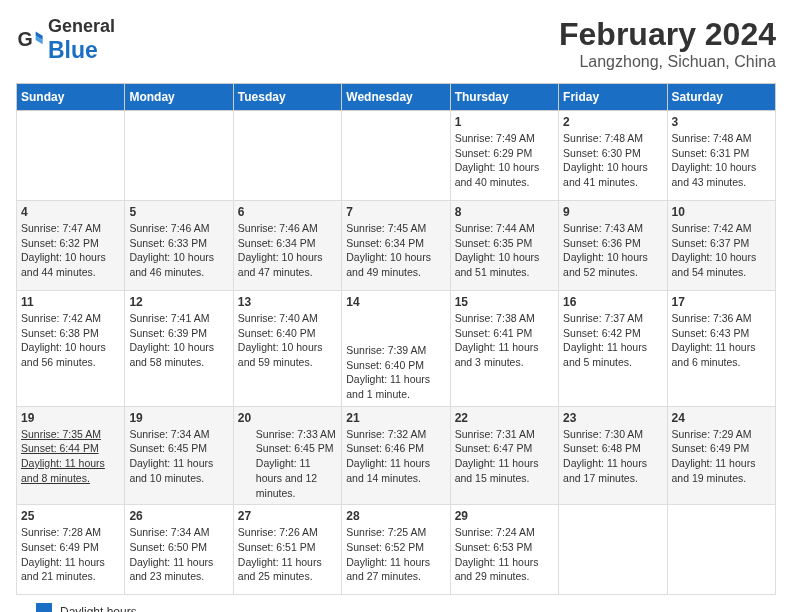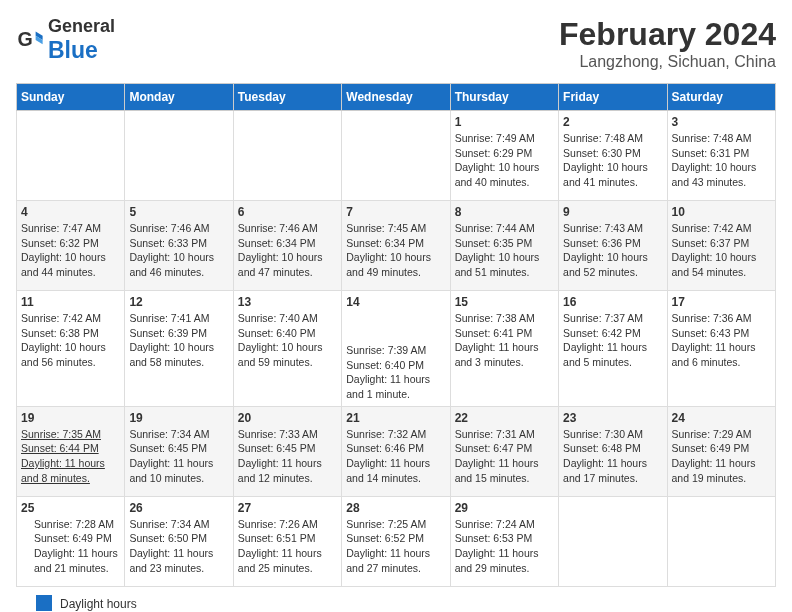--- a/index.html
+++ b/index.html
@@ -252,21 +252,21 @@
 Daylight: 11 hours and 8 minutes.</div>
         </td>
         <td>
           <div class="day-number">19</div>
           <div class="day-info" style="white-space: pre-line;">Sunrise: 7:34 AM
 Sunset: 6:45 PM
 Daylight: 11 hours and 10 minutes.</div>
         </td>
         <td>
           <div class="day-number">20</div>
-          <div class="day-info" style="white-space: pre-line;">Sunrise: 7:33 AM
+          <div class="day-info" style="white-space: pre-line; margin-left: 18px;">Sunrise: 7:33 AM
 Sunset: 6:45 PM
 Daylight: 11 hours and 12 minutes.</div>
         </td>
         <td>
           <div class="day-number">21</div>
           <div class="day-info" style="white-space: pre-line;">Sunrise: 7:32 AM
 Sunset: 6:46 PM
 Daylight: 11 hours and 14 minutes.</div>
         </td>
         <td>
@@ -284,21 +284,21 @@
         <td>
           <div class="day-number">24</div>
           <div class="day-info" style="white-space: pre-line;">Sunrise: 7:29 AM
 Sunset: 6:49 PM
 Daylight: 11 hours and 19 minutes.</div>
         </td>
       </tr>
       <tr>
         <td>
           <div class="day-number">25</div>
-          <div class="day-info" style="white-space: pre-line; margin-left: 13px;">Sunrise: 7:28 AM
+          <div class="day-info" style="white-space: pre-line;">Sunrise: 7:28 AM
 Sunset: 6:49 PM
 Daylight: 11 hours and 21 minutes.</div>
         </td>
         <td>
           <div class="day-number">26</div>
           <div class="day-info" style="white-space: pre-line;">Sunrise: 7:34 AM
 Sunset: 6:50 PM
 Daylight: 11 hours and 23 minutes.</div>
         </td>
         <td>

